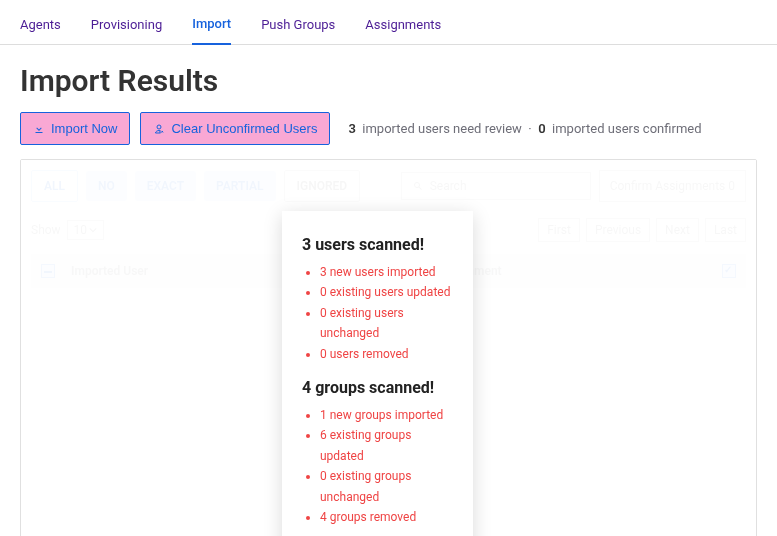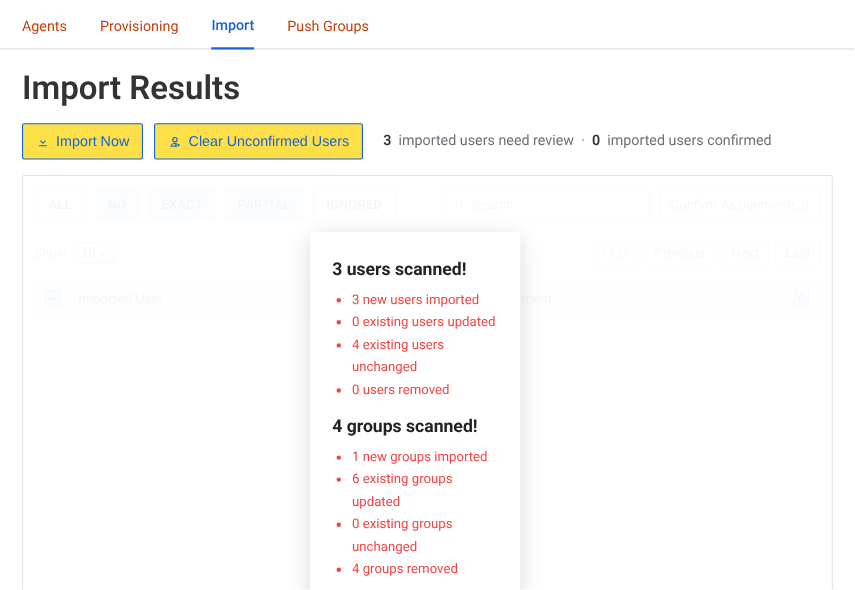--- a/index.html
+++ b/index.html
@@ -1,29 +1,29 @@
 <!DOCTYPE html>
 <html><head>
 <meta charset="utf-8">
 <style>
   * { box-sizing: border-box; }
   html, body { margin: 0; padding: 0; font-family: -apple-system, BlinkMacSystemFont, "Segoe UI", Roboto, Arial, sans-serif; }
   body { width: 777px; height: 536px; position: relative; background: #fff; overflow: hidden; color: #333; }
 
   
   .tabs { display: flex; align-items: flex-end; border-bottom: 1px solid #ddd; padding: 0 20px; margin-top: 6px; }
-  .tab { font-size: 13px; color: #c2410c; padding: 10px 0 12px 0; margin-right: 30px; cursor: pointer; }
+  .tab { font-size: 13px; color: #4c1d95; padding: 10px 0 12px 0; margin-right: 30px; cursor: pointer; }
   .tab.active { color: #1662dd; border-bottom: 2px solid #1662dd; margin-bottom: -1px; font-weight: 500; }
 
   
   .page-title { font-size: 30px; font-weight: 600; color: #333; margin: 18px 20px 14px 20px; }
 
   
   .action-row { display: flex; align-items: center; padding: 0 20px 14px 20px; gap: 10px; }
-  .btn-outline { display: inline-flex; align-items: center; gap: 6px; border: 1px solid #1662dd; color: #1662dd; background: #fde047; font-size: 13px; font-weight: 500; padding: 8px 12px; border-radius: 2px; cursor: pointer; }
+  .btn-outline { display: inline-flex; align-items: center; gap: 6px; border: 1px solid #1662dd; color: #1662dd; background: #f9a8d4; font-size: 13px; font-weight: 500; padding: 8px 12px; border-radius: 2px; cursor: pointer; }
   .btn-outline .icon { width: 12px; height: 12px; fill: #1662dd; }
   .status-text { font-size: 13px; color: #6e6e78; margin-left: 8px; }
   .status-text b { color: #333; font-weight: 600; }
 
   
   .panel-wrap { position: relative; margin: 0 20px; border: 1px solid #e0e0e0; border-radius: 2px; height: 380px; }
   .overlay { position: absolute; inset: 0; background: rgba(255,255,255,0.88); }
   .panel-inner { position: relative; padding: 10px; }
 
   .filter-row { display: flex; align-items: center; gap: 8px; }
@@ -60,20 +60,21 @@
   .highlight-ring { position: absolute; border: 3px solid #e3000b; width: 52px; height: 42px; right: 10px; bottom: 9px; pointer-events: none; }
 </style>
 </head>
 <body>
 
 <div class="tabs">
   <div class="tab">Agents</div>
   <div class="tab">Provisioning</div>
   <div class="tab active">Import</div>
   <div class="tab">Push Groups</div>
+  <div class="tab">Assignments</div>
 </div>
 
 <div class="page-title">Import Results</div>
 
 <div class="action-row">
   <button class="btn-outline">
     <svg class="icon" viewBox="0 0 24 24">
         <path d="M12 3v10l-4-4-1.4 1.4L12 16l5.4-5.6L16 9l-4 4V3h0zM5 18h14v2H5z"></path>
       </svg>
     <span>Import Now</span>
@@ -137,21 +138,21 @@
     </div>
   </div>
   <div class="overlay"></div>
 </div>
 
 <div class="modal">
   <h3>3 users scanned!</h3>
   <ul>
     <li>3 new users imported</li>
     <li>0 existing users updated</li>
-    <li>4 existing users unchanged</li>
+    <li>0 existing users unchanged</li>
     <li>0 users removed</li>
   </ul>
   <h3>4 groups scanned!</h3>
   <ul>
     <li>1 new groups imported</li>
     <li>6 existing groups updated</li>
     <li>0 existing groups unchanged</li>
     <li>4 groups removed</li>
   </ul>
   <div class="modal-footer">

